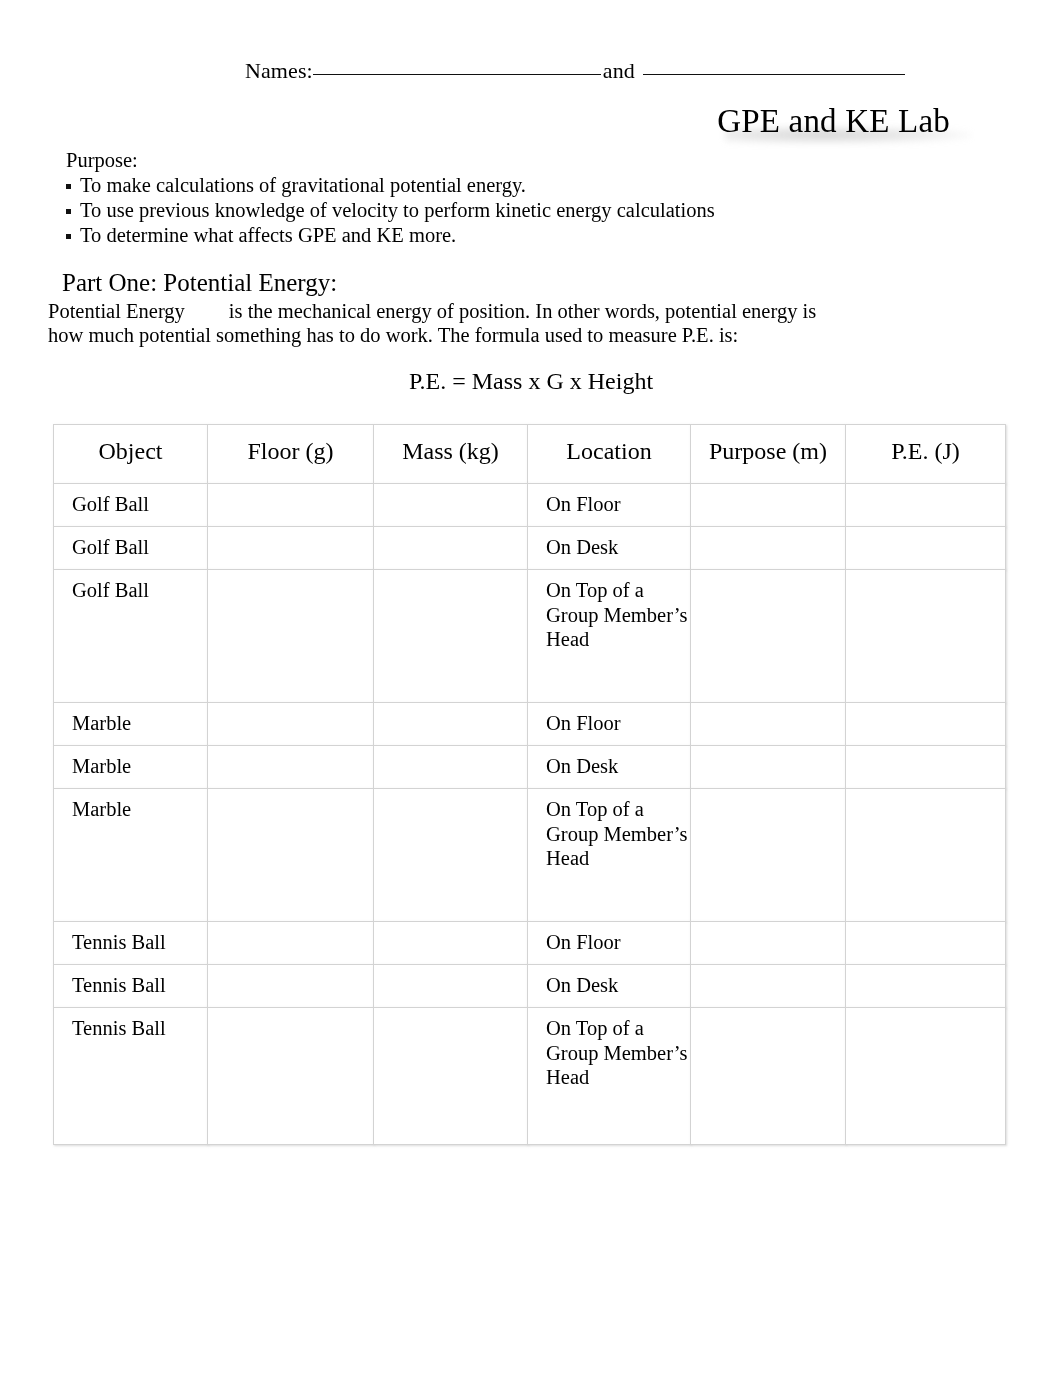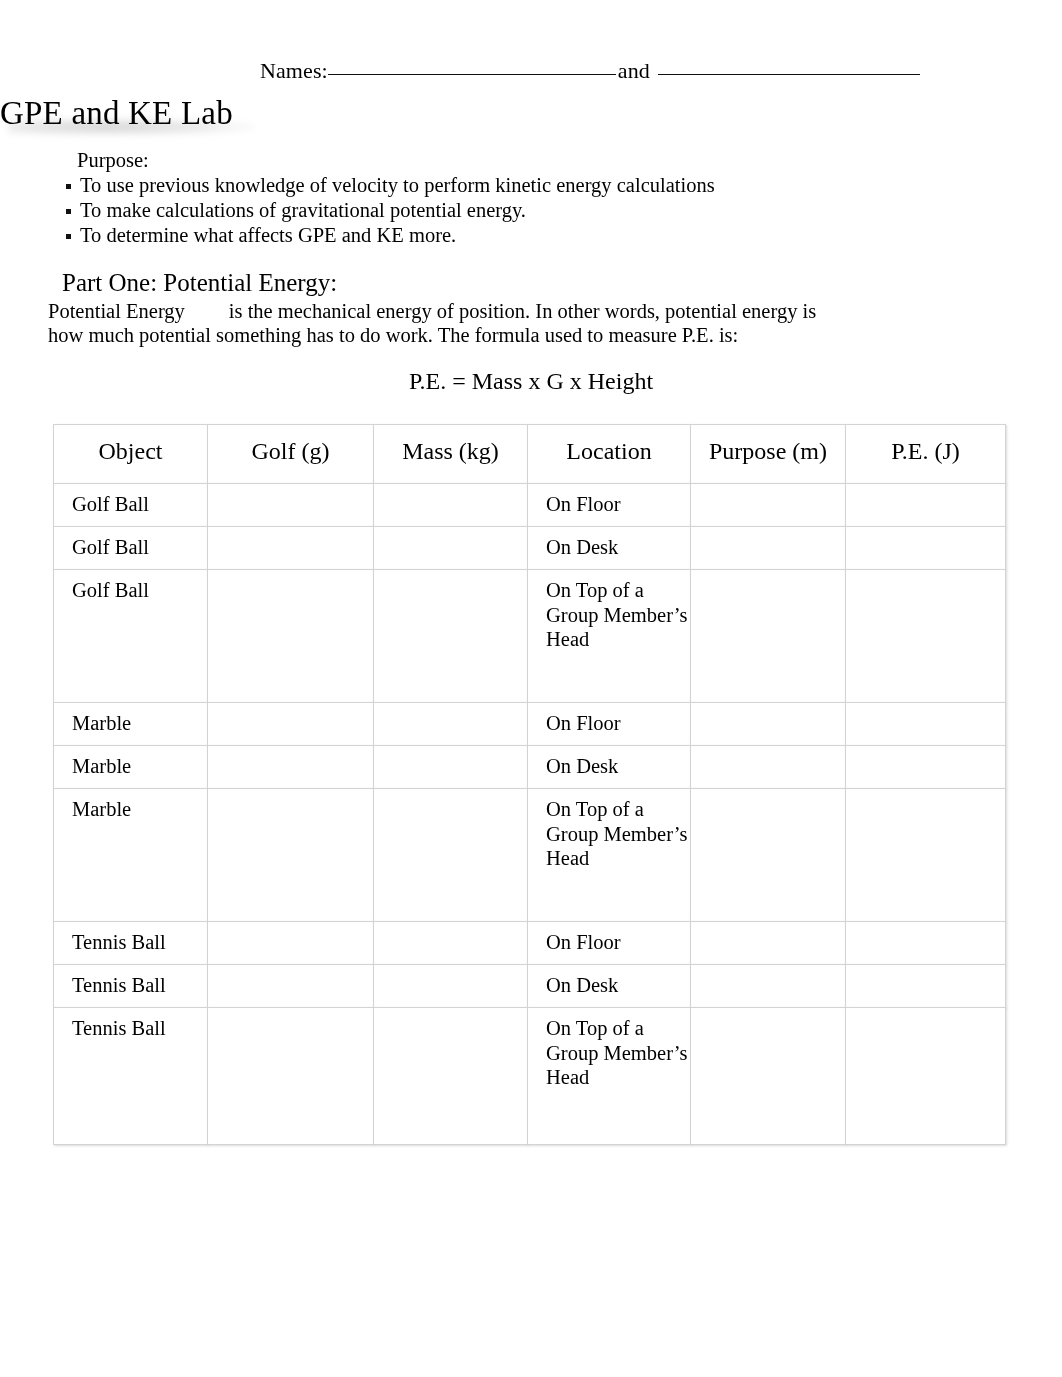--- a/index.html
+++ b/index.html
@@ -19,44 +19,44 @@
   .page {
     position: relative;
     width: 1062px;
     height: 1377px;
     box-sizing: border-box;
   }
 
   
   .names-line {
     position: absolute;
-    left: 260px;
+    left: 245px;
     top: 57px;
     font-size: 22px;
     line-height: 28px;
     white-space: nowrap;
     letter-spacing: 0.1px;
   }
   .names-label { }
   .rule {
     display: inline-block;
     border-bottom: 1.6px solid #111;
     vertical-align: 3px;
   }
   .rule-1 { width: 288px; }
   .rule-2 { width: 262px; margin-left: 4px; }
   .and-word { padding: 0 4px 0 2px; }
 
   
   .title-wrap {
     position: absolute;
     left: 0;
-    top: 92px;
+    top: 100px;
     width: 950px;
-    text-align: left;
+    text-align: right;
   }
   .title {
     display: inline-block;
     position: relative;
     font-size: 33px;
     line-height: 42px;
     font-weight: normal;
     letter-spacing: 0.2px;
   }
   .title-shadow {
@@ -75,21 +75,21 @@
   }
 
   
   .purpose {
     position: absolute;
     left: 62px;
     top: 148px;
     font-size: 20.5px;
     line-height: 25px;
   }
-  .purpose-heading { margin: 0 0 0 15px; }
+  .purpose-heading { margin: 0 0 0 4px; }
   .bullets { margin: 0; padding: 0; list-style: none; }
   .bullets li {
     position: relative;
     padding-left: 18px;
     margin: 0;
     line-height: 25px;
   }
   .bullets li .sq {
     position: absolute;
     left: 4px;
@@ -192,25 +192,25 @@
       <span class="title-shadow"></span>
       <span class="title-text">GPE and KE Lab</span>
     </div>
   </div>
 
   <div class="purpose">
     <div class="purpose-heading">Purpose:</div>
     <ul class="bullets">
       <li>
         <span class="sq"></span>
-        <span>To use previous knowledge of velocity to perform kinetic energy calculations</span>
+        <span>To make calculations of gravitational potential energy.</span>
       </li>
       <li>
         <span class="sq"></span>
-        <span>To make calculations of gravitational potential energy.</span>
+        <span>To use previous knowledge of velocity to perform kinetic energy calculations</span>
       </li>
       <li>
         <span class="sq"></span>
         <span>To determine what affects GPE and KE more.</span>
       </li>
     </ul>
   </div>
 
   <h2 class="part-one-heading">Part One: Potential Energy:</h2>
 
@@ -226,21 +226,21 @@
         <col class="c-object">
           <col class="c-massg">
           <col class="c-masskg">
         <col class="c-location">
           <col class="c-height">
           <col class="c-pe">
       </colgroup>
       <thead>
         <tr>
           <th>Object</th>
-          <th>Golf (g)</th>
+          <th>Floor (g)</th>
           <th>Mass (kg)</th>
           <th>Location</th>
           <th>Purpose (m)</th>
           <th>P.E. (J)</th>
         </tr>
       </thead>
       <tbody id="table-body">
           <tr class="row-short">
             <td>Golf Ball</td>
             <td class="cell-empty"></td>

